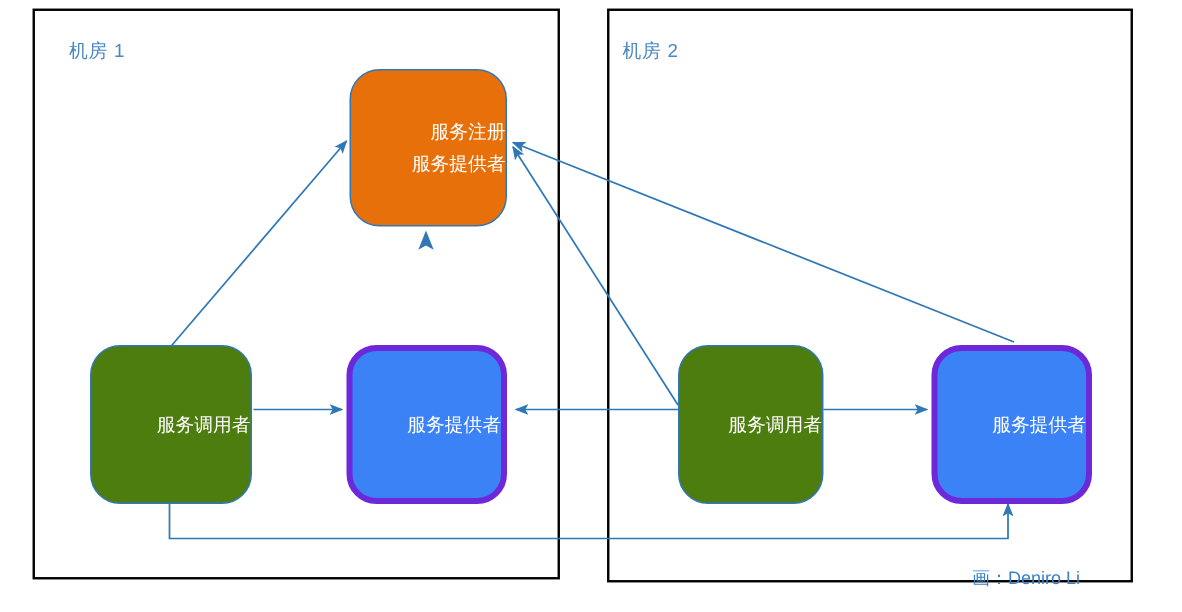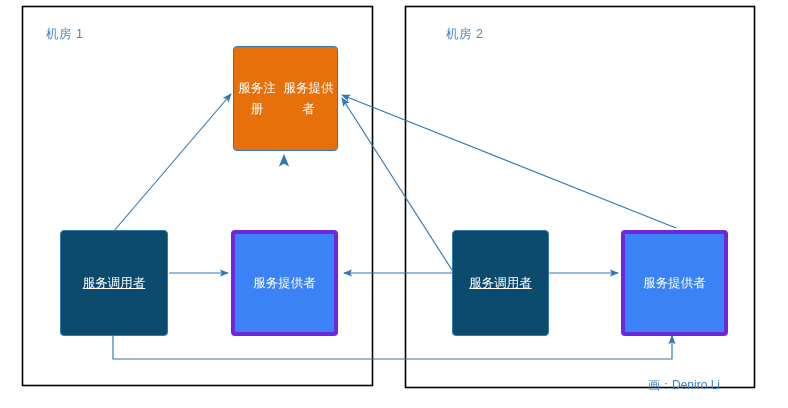--- a/index.html
+++ b/index.html
@@ -14,33 +14,33 @@
   svg.layer{position:absolute;left:0;top:0;width:788px;height:408px;}
   .zone-label{
     position:absolute;
     color:#4a87c4;
     font-size:12.5px;
     letter-spacing:.5px;
     white-space:nowrap;
   }
   .node{
     position:absolute;
-    border-radius:4px;
+    border-radius:20px;
     display:flex;
-    flex-direction:row;
-    align-items:center;
+    flex-direction:column;
+    align-items:flex-end;
     justify-content:center;
     color:#ffffff;
     font-size:12.5px;
     line-height:21px;
     text-align:center;
     box-sizing:border-box;
   }
   .node.orange{background:#e8700a;border:1px solid #2f78b5;}
-  .node.blue{background:#0c4a6e;border:1px solid #2f78b5;text-decoration:underline;}
+  .node.blue{background:#4d7c0f;border:1px solid #2f78b5;}
   .node.green{background:#3b82f6;border:4px solid #6d28d9;}
   .credit{
     position:absolute;
     color:#3b7fc4;
     font-size:12px;
     white-space:nowrap;
   }
 </style>
 </head>
 <body>
@@ -73,21 +73,21 @@
     <line x1="676" y1="228" x2="342" y2="95" stroke="#2f78b5" stroke-width="1.15" marker-end="url(#ah)"></line>
 
     <line x1="452" y1="273" x2="344" y2="273" stroke="#2f78b5" stroke-width="1.15" marker-end="url(#ah)"></line>
 
     <line x1="549" y1="273" x2="618" y2="273" stroke="#2f78b5" stroke-width="1.15" marker-end="url(#ah)"></line>
 
     <path d="M113,336 L113,359 L672,359 L672,336" fill="none" stroke="#2f78b5" stroke-width="1.15" marker-end="url(#ah)"></path>
   </svg>
 
   <div class="zone-label" style="left:46px;top:26px;">机房 1</div>
-  <div class="zone-label" style="left:446px;top:26px;">机房 2</div>
+  <div class="zone-label" style="left:415px;top:26px;">机房 2</div>
 
   <div class="node orange" style="left:233px;top:46px;width:105px;height:105px;">
     <span>服务注册</span>
     <span>服务提供者</span>
   </div>
 
   <div class="node blue" style="left:60px;top:230px;width:108px;height:106px;">
     <span>服务调用者</span>
   </div>
 

